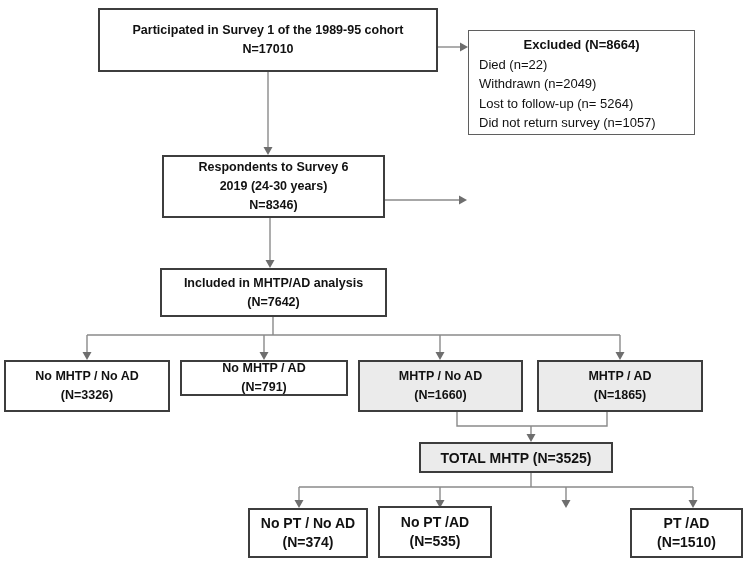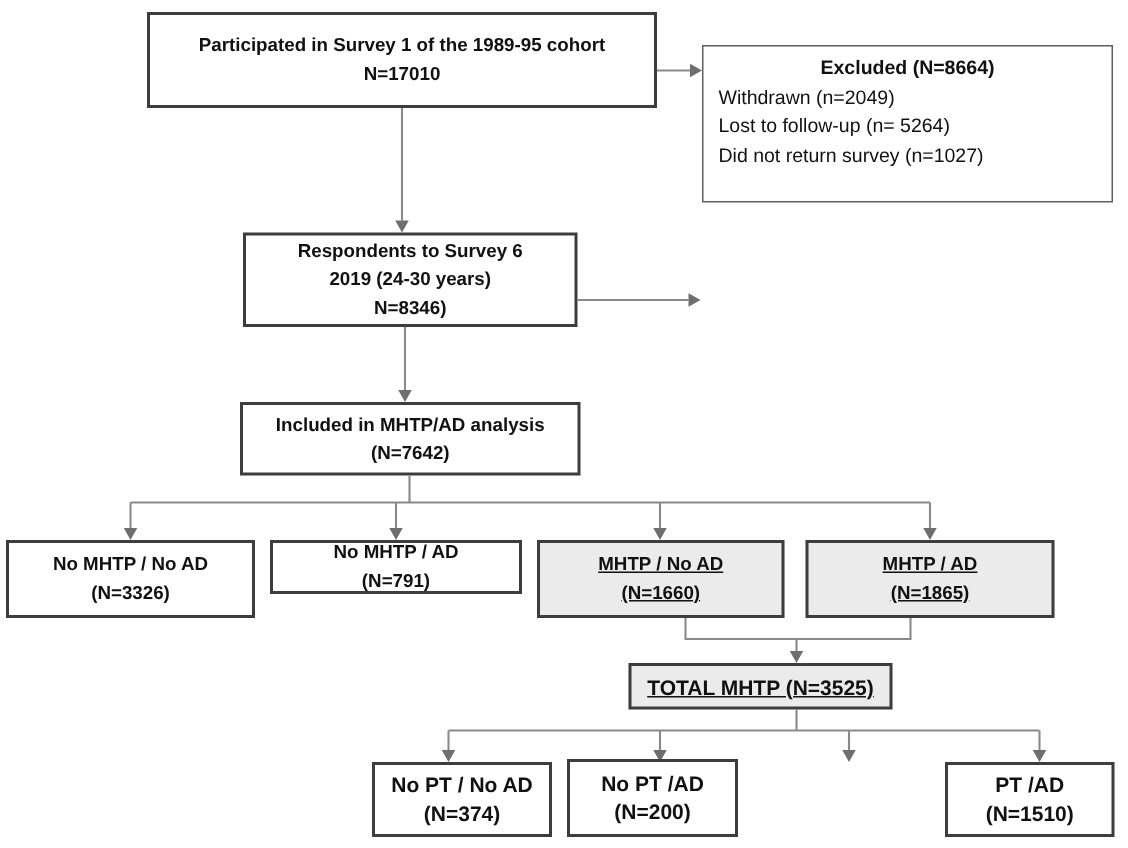--- a/index.html
+++ b/index.html
@@ -19,21 +19,21 @@
   .connectors{position:absolute;left:0;top:0;width:752px;height:565px;}
   .connectors path{stroke:var(--connector);stroke-width:1.4;fill:none;}
   .connectors polygon{fill:var(--arrowhead);stroke:none;}
   .box{
     position:absolute;box-sizing:border-box;background:var(--box-white);
     border:2px solid var(--border-dark);
     display:flex;flex-direction:column;justify-content:center;align-items:center;
     font-weight:bold;font-size:12.5px;line-height:19px;
   }
   .box div{white-space:nowrap;}
-  .box.shaded{background:var(--box-shaded);text-decoration:underline;}
+  .box.shaded{background:var(--box-shaded);}
   .box.excluded{
     border:1.5px solid var(--border-light);
     justify-content:flex-start;align-items:stretch;
     font-weight:normal;font-size:13px;line-height:19.5px;
     padding:4px 10px 0 10px;text-align:left;
   }
   .box.excluded .ex-title{font-weight:bold;text-align:center;white-space:nowrap;}
   .box.total{font-size:14px;line-height:16px;}
   .box.small{font-size:14px;}
 </style>
@@ -70,25 +70,26 @@
     <polygon points="435.5,500 444.5,500 440,508"></polygon>
     <polygon points="561.5,500 570.5,500 566,508"></polygon>
     <polygon points="688.5,500 697.5,500 693,508"></polygon>
   </svg>
 
   <div class="box" style="left:98px;top:8px;width:340px;height:64px">
     <div>Participated in Survey 1 of the 1989-95 cohort</div>
     <div>N=17010</div>
   </div>
 
-  <div class="box excluded" style="left:468px;top:30px;width:274px;height:105px">
+  <div class="box excluded" style="left:468px;top:30px;width:227px;height:105px">
     <div class="ex-title">Excluded (N=8664)</div>
+    <div>Died (n=22)</div>
     <div>Withdrawn (n=2049)</div>
     <div>Lost to follow-up (n= 5264)</div>
-    <div>Did not return survey (n=1027)</div>
+    <div>Did not return survey (n=1057)</div>
   </div>
 
   <div class="box" style="left:162px;top:155px;width:223px;height:63px">
     <div>Respondents to Survey 6</div>
     <div>2019 (24-30 years)</div>
     <div>N=8346)</div>
   </div>
 
 
   <div class="box" style="left:160px;top:268px;width:227px;height:49px">
@@ -106,30 +107,30 @@
   </div>
   <div class="box shaded" style="left:358px;top:360px;width:165px;height:52px">
     <div>MHTP / No AD</div>
     <div>(N=1660)</div>
   </div>
   <div class="box shaded" style="left:537px;top:360px;width:166px;height:52px">
     <div>MHTP / AD</div>
     <div>(N=1865)</div>
   </div>
 
-  <div class="box shaded total" style="left:419px;top:442px;width:176px;height:31px">
+  <div class="box shaded total" style="left:419px;top:442px;width:194px;height:31px">
     <div>TOTAL MHTP (N=3525)</div>
   </div>
 
   <div class="box small" style="left:248px;top:508px;width:120px;height:50px">
     <div>No PT / No AD</div>
     <div>(N=374)</div>
   </div>
   <div class="box small" style="left:378px;top:506px;width:114px;height:52px">
     <div>No PT /AD</div>
-    <div>(N=200)</div>
+    <div>(N=535)</div>
   </div>
   <div class="box small" style="left:630px;top:508px;width:113px;height:50px">
     <div>PT /AD</div>
     <div>(N=1510)</div>
   </div>
 
 </div>
 
 </body></html>

